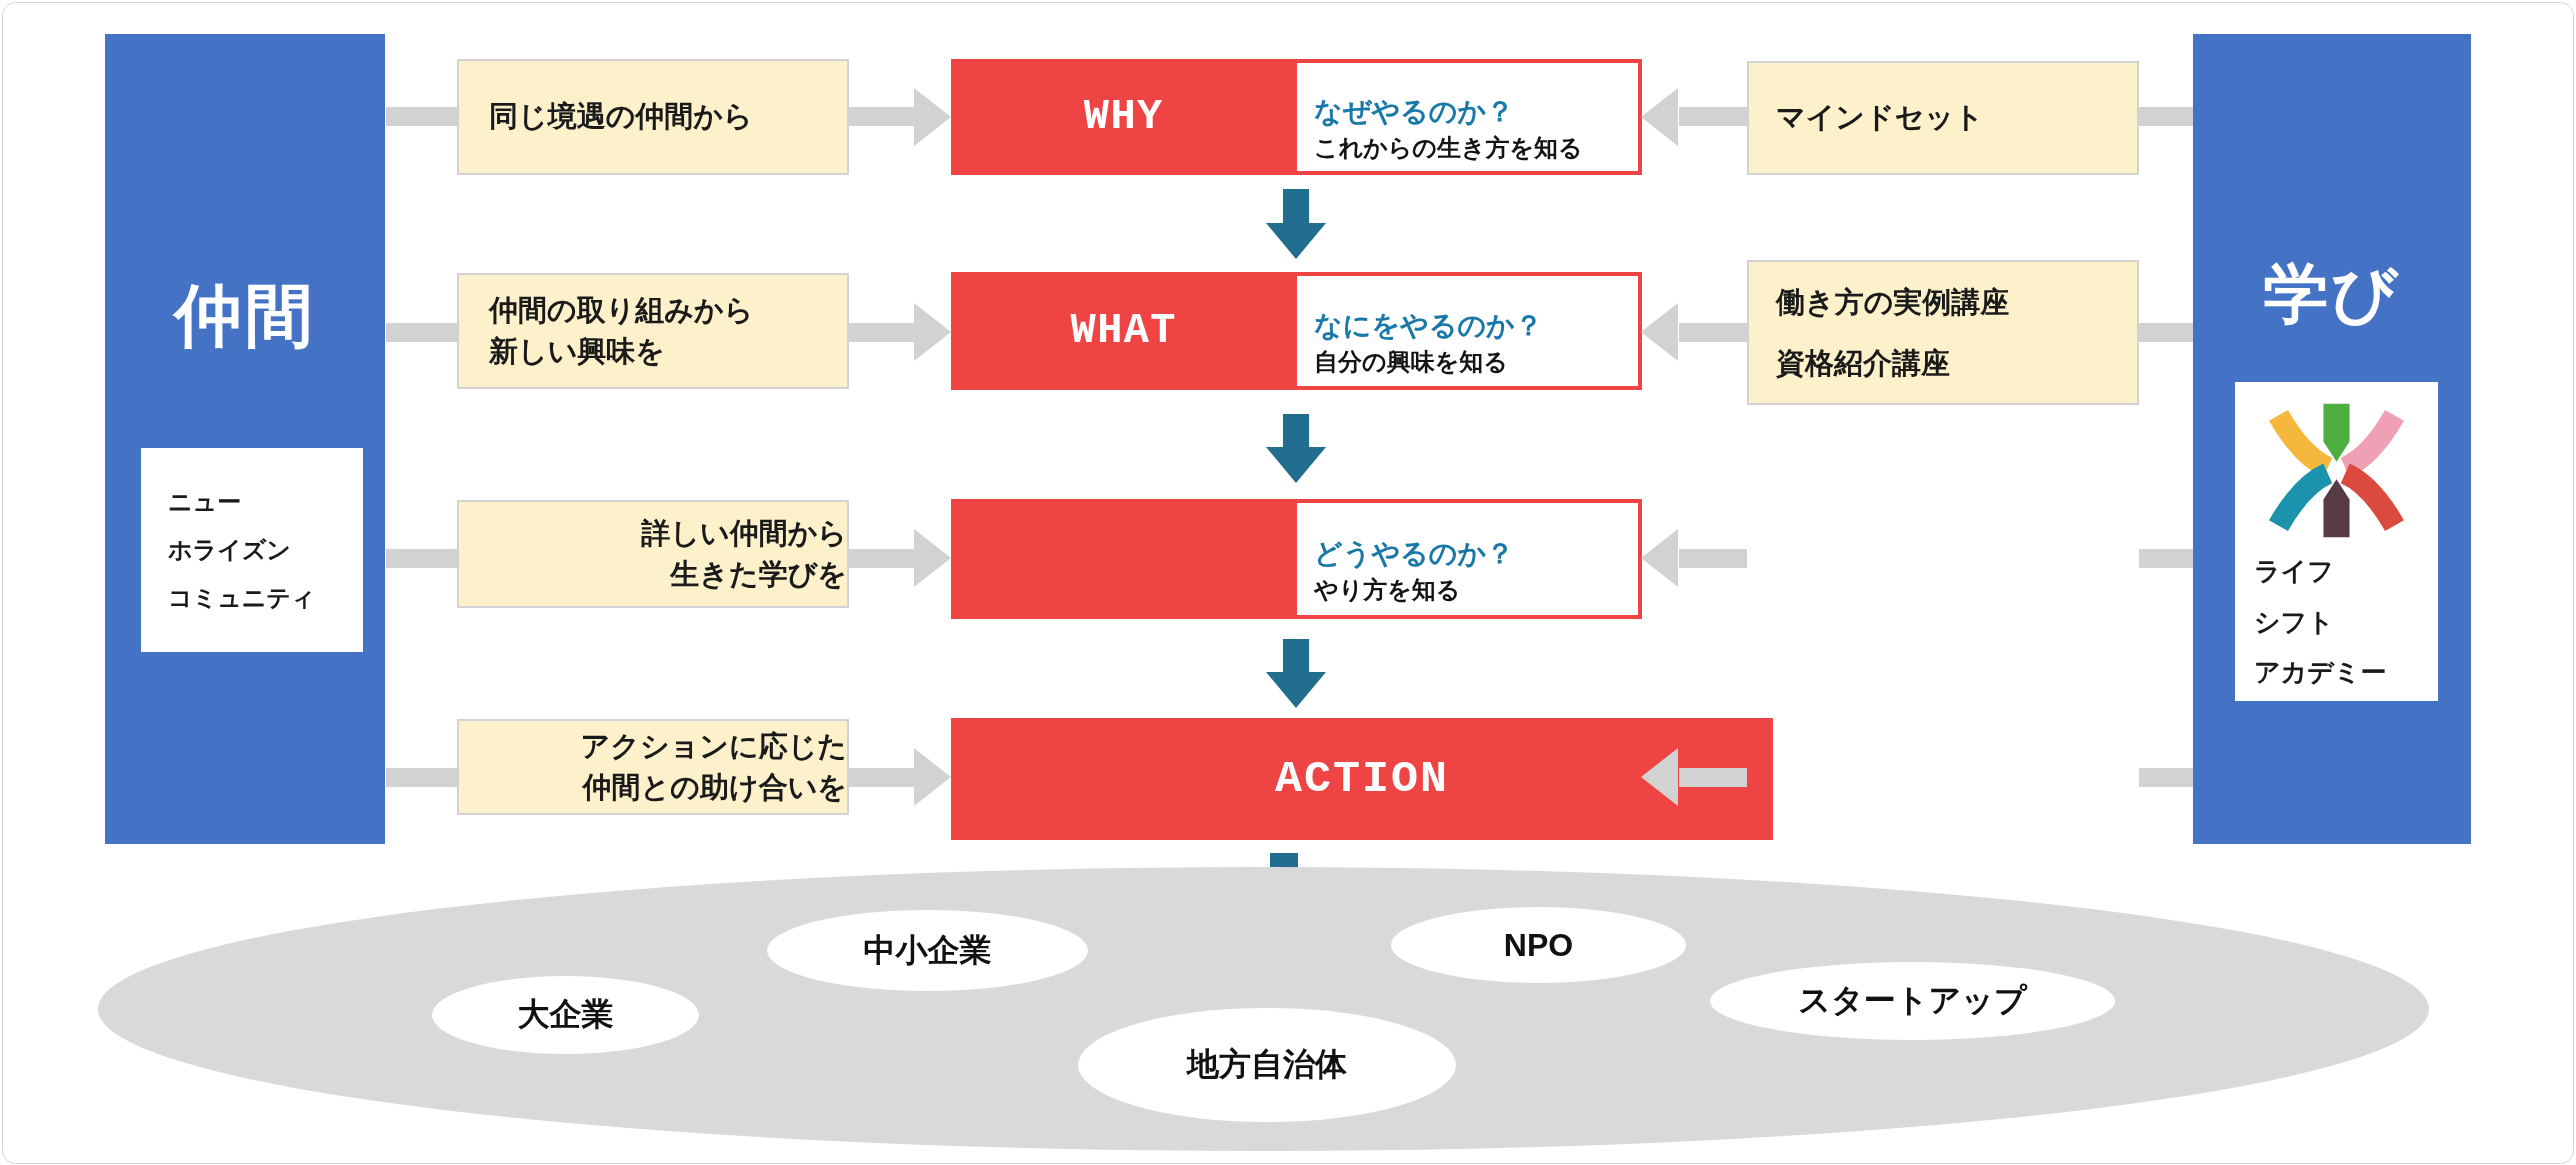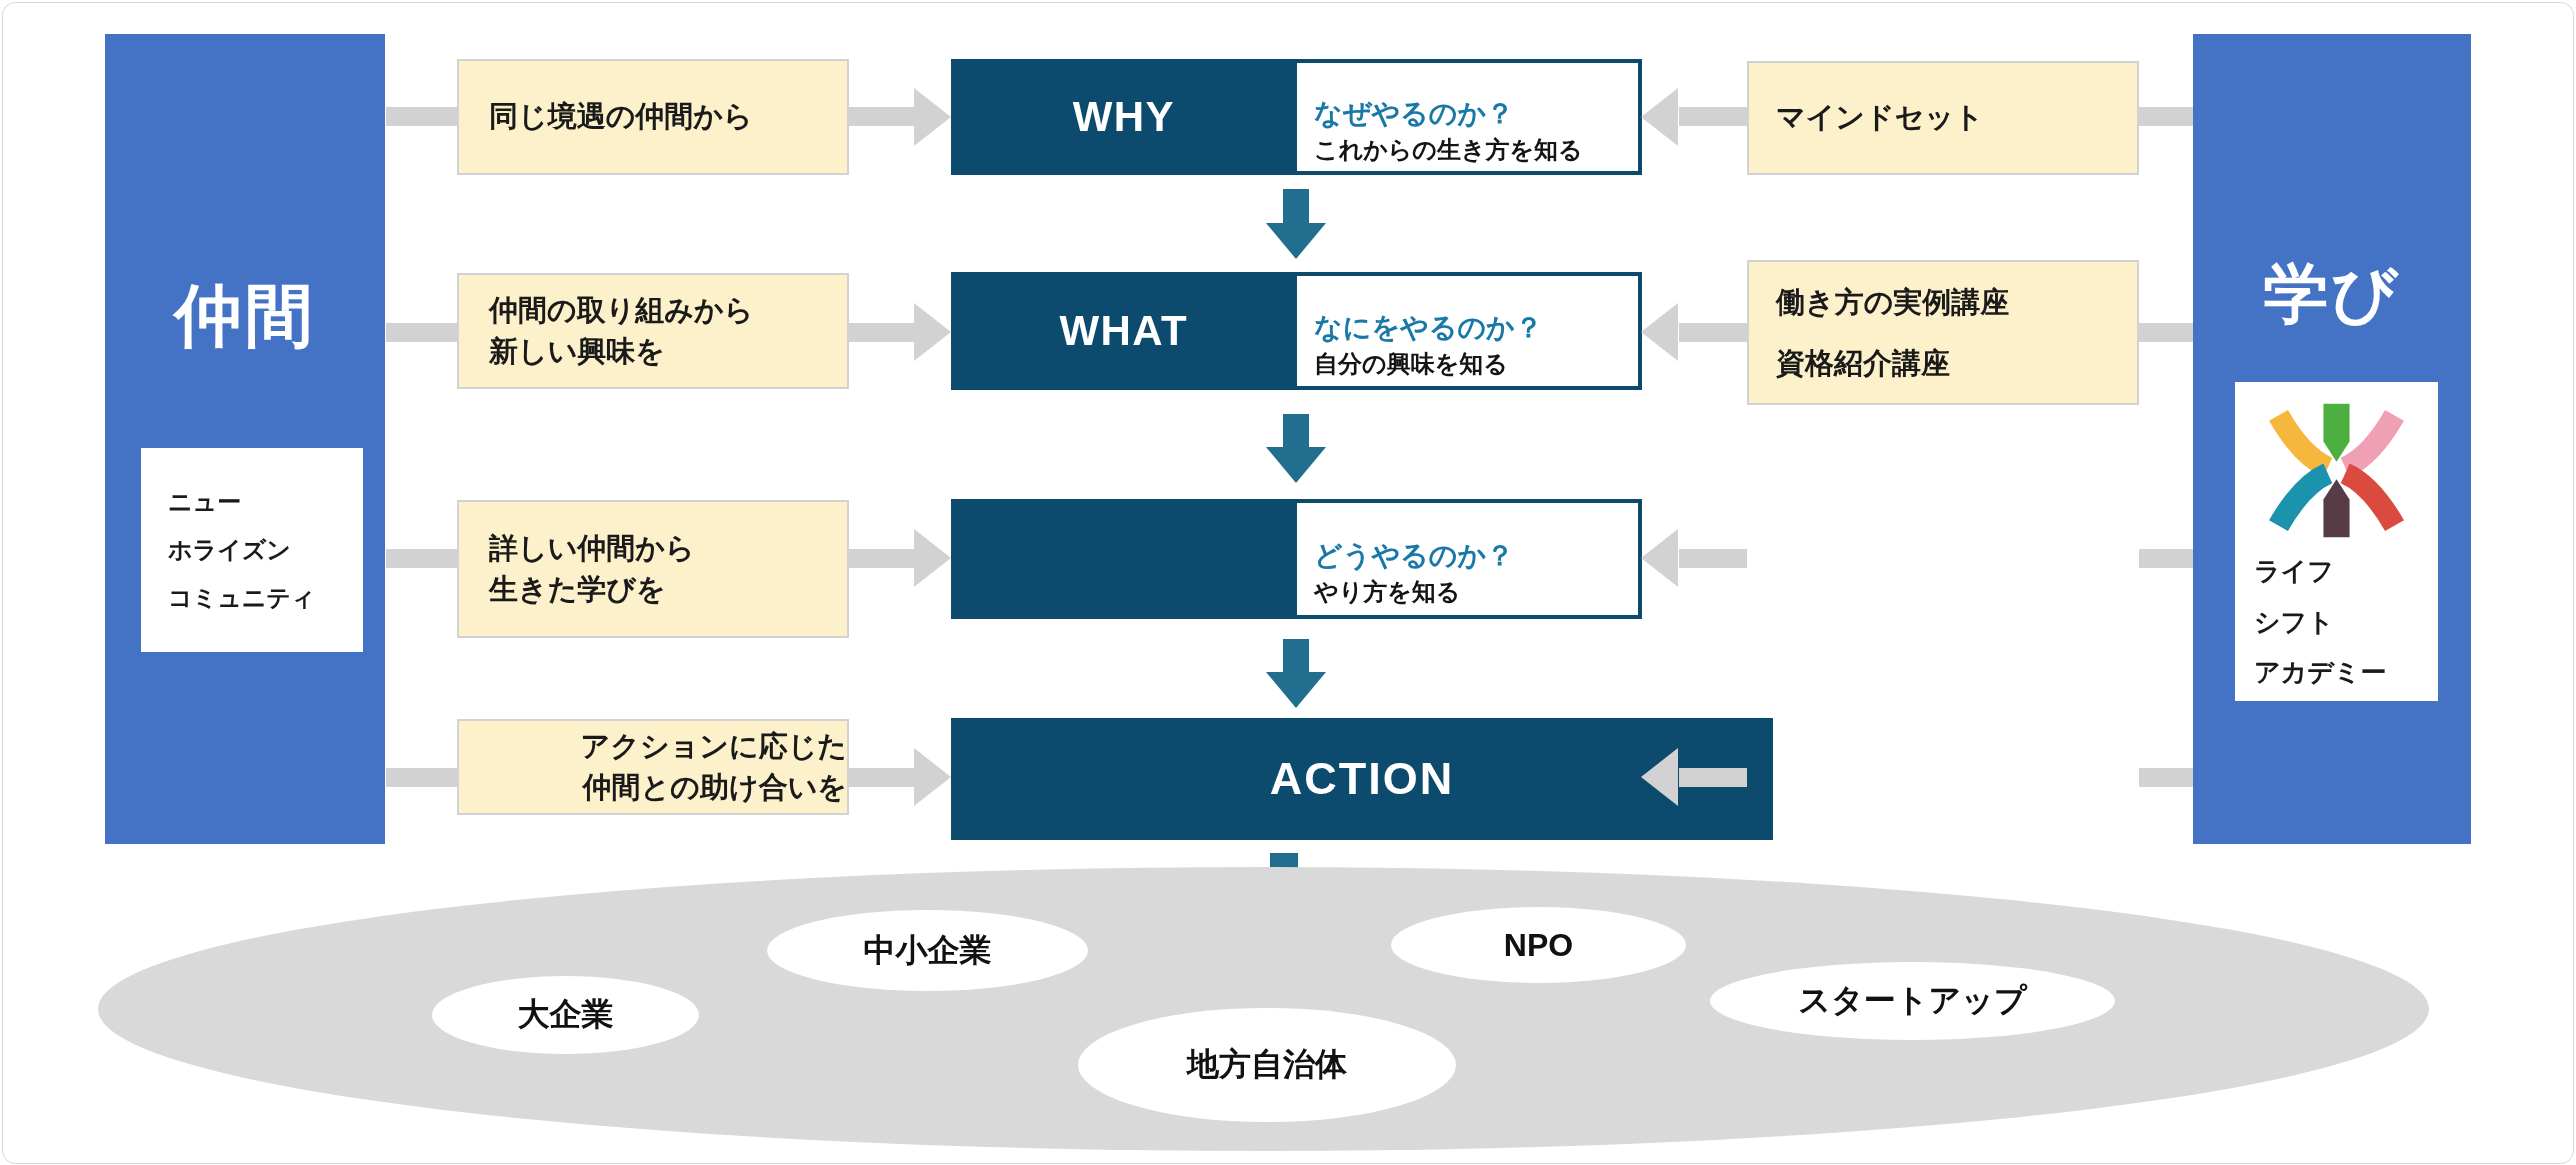--- a/index.html
+++ b/index.html
@@ -13,21 +13,21 @@
                font-weight:bold;font-size:68px;letter-spacing:2.7px;}
   .panel-whitebox{position:absolute;background:#fff;display:flex;flex-direction:column;
                   justify-content:center;color:#1a1a1a;font-weight:bold;}
 
   
   .note{position:absolute;background:#FCF1CB;border:2px solid #d2d2d2;box-sizing:border-box;
         display:flex;flex-direction:column;justify-content:center;color:#1a1a1a;
         font-weight:bold;font-size:29px;line-height:1.42;padding-left:30px;}
 
   
-  .step{position:absolute;background:#0c4a6e;}
+  .step{position:absolute;background:#ef4444;font-family:Liberation Mono, monospace;}
   .step-key{position:absolute;left:0;top:0;bottom:0;width:50%;display:flex;align-items:center;
             justify-content:center;color:#fff;font-weight:bold;font-size:42px;letter-spacing:1.4px;}
   .step-q{position:absolute;left:50%;top:4px;right:4px;bottom:4px;background:#fff;
           display:flex;flex-direction:column;justify-content:center;gap:6.8px;padding-left:17.6px;box-sizing:border-box;}
   .q-line{color:#1878A8;font-weight:bold;font-size:28px;line-height:1.1;margin-top:28px;}
   .a-line{color:#141414;font-weight:bold;font-size:24px;line-height:1.1;}
   .step-action{position:absolute;inset:0;display:flex;align-items:center;justify-content:center;
                color:#fff;font-weight:bold;font-size:45px;letter-spacing:2px;}
 
   
@@ -86,21 +86,21 @@
     </div>
   </div>
 
   <div class="note" style="left:457px;top:59px;width:392px;height:116px;">
     <span>同じ境遇の仲間から</span>
   </div>
   <div class="note" style="left:457px;top:273px;width:392px;height:116px;">
     <span>仲間の取り組みから</span>
     <span>新しい興味を</span>
   </div>
-  <div class="note" style="left:457px;top:500px;width:392px;height:138px;">
+  <div class="note" style="left:457px;top:500px;width:392px;height:108px;text-align:right;">
     <span>詳しい仲間から</span>
     <span>生きた学びを</span>
   </div>
   <div class="note" style="left:457px;top:719px;width:392px;height:96px;align-items:flex-end;">
     <span>アクションに応じた</span>
     <span>仲間との助け合いを</span>
   </div>
 
   <div class="note" style="left:1747px;top:61px;width:392px;height:114px;padding-left:27px;">
     <span>マインドセット</span>

